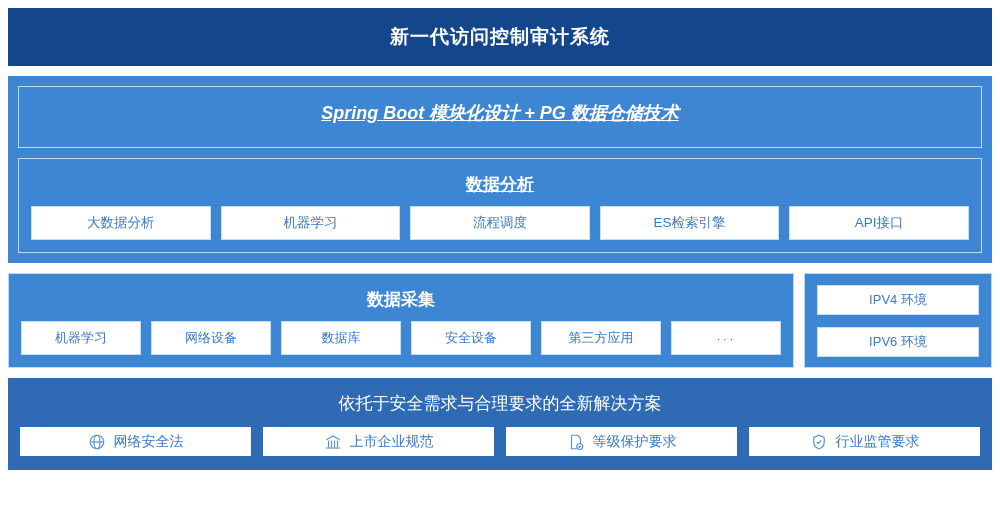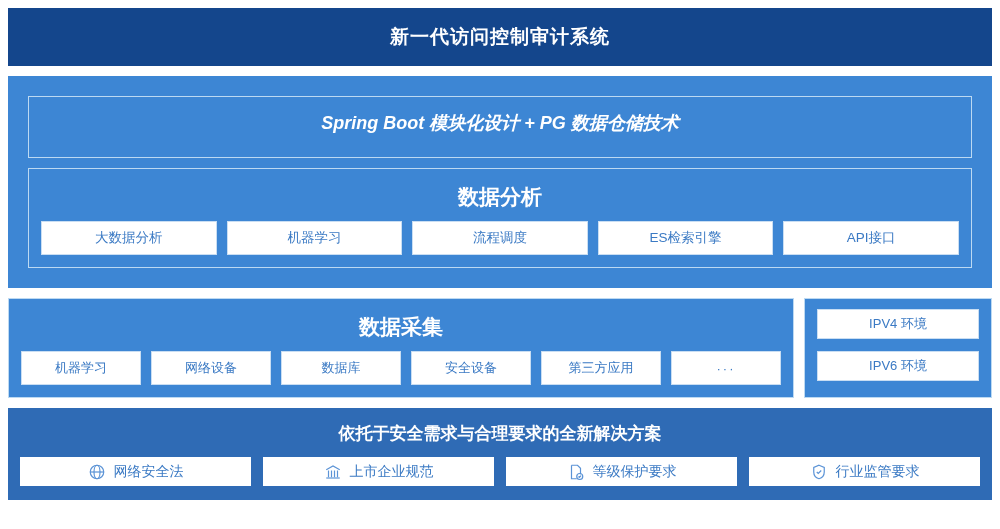--- a/index.html
+++ b/index.html
@@ -34,36 +34,37 @@
   .title-bar .title-text {
     font-size: 19px;
     font-weight: bold;
     letter-spacing: 1px;
   }
 
   
   .band {
     background: #3d86d4;
     margin-top: 10px;
-    padding: 20px;
-    box-sizing: border-box;
+    padding: 10px;
+    box-sizing: border-box;
+    text-decoration: underline;
   }
 
   
   .section {
     border: 1px solid #bcd9f2;
     padding: 10px 12px 12px 12px;
     box-sizing: border-box;
   }
   .section + .section {
     margin-top: 10px;
   }
   .section-title {
     text-align: center;
-    font-size: 21px;
+    font-size: 17px;
     font-weight: bold;
     padding: 4px 0 10px 0;
   }
   .section-title.italic {
     font-style: italic;
     font-size: 18px;
   }
 
   
   .chip-row {
@@ -105,37 +106,38 @@
     box-sizing: border-box;
   }
   .collect-side {
     flex: 0 0 188px;
     background: #3d86d4;
     border: 1px solid #bcd9f2;
     padding: 10px 12px;
     box-sizing: border-box;
     display: flex;
     flex-direction: column;
+    justify-content: center;
     gap: 12px;
   }
   .collect-side .chip {
     flex: 0 0 30px;
   }
 
   
   .bottom-band {
     background: #2f6bb5;
     margin-top: 10px;
     padding: 12px 12px 14px 12px;
     box-sizing: border-box;
   }
   .bottom-title {
     text-align: center;
     font-size: 17px;
-    font-weight: bold;
+    font-weight: normal;
     padding: 2px 0 12px 0;
   }
   .bottom-row {
     display: flex;
     gap: 12px;
   }
   .bottom-chip {
     flex: 1 1 0;
     background: #ffffff;
     color: #3b7ac4;

